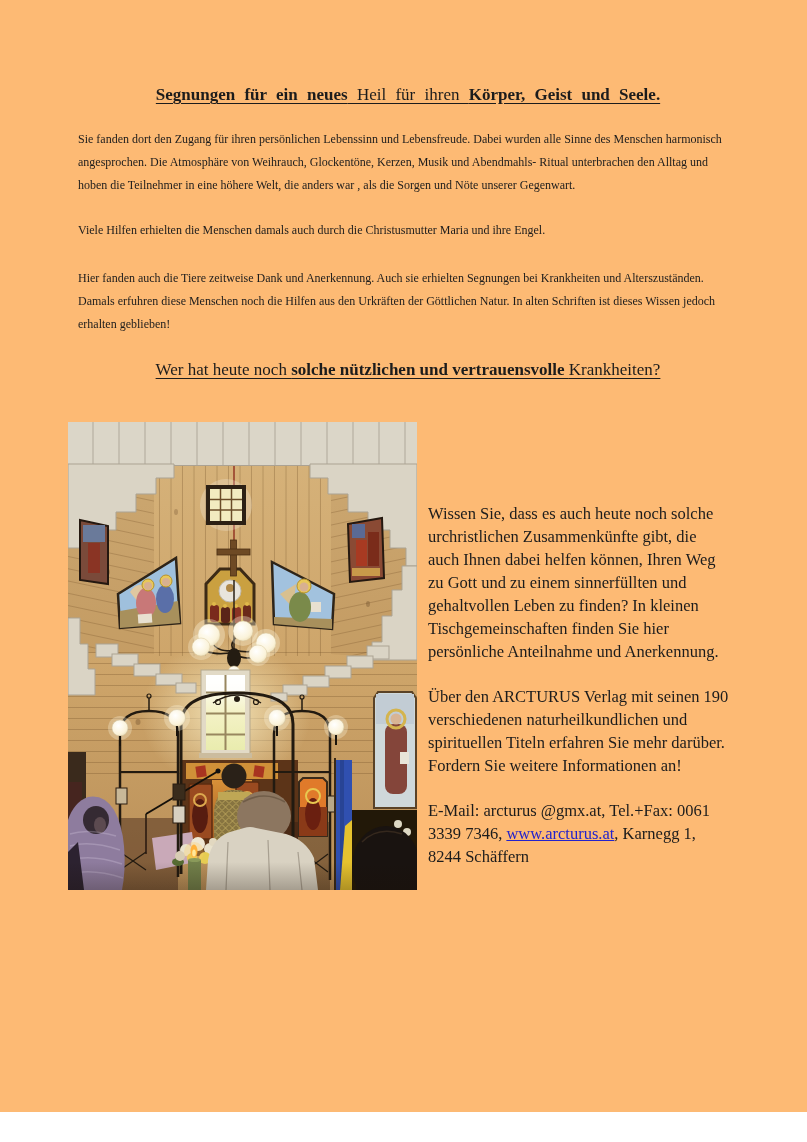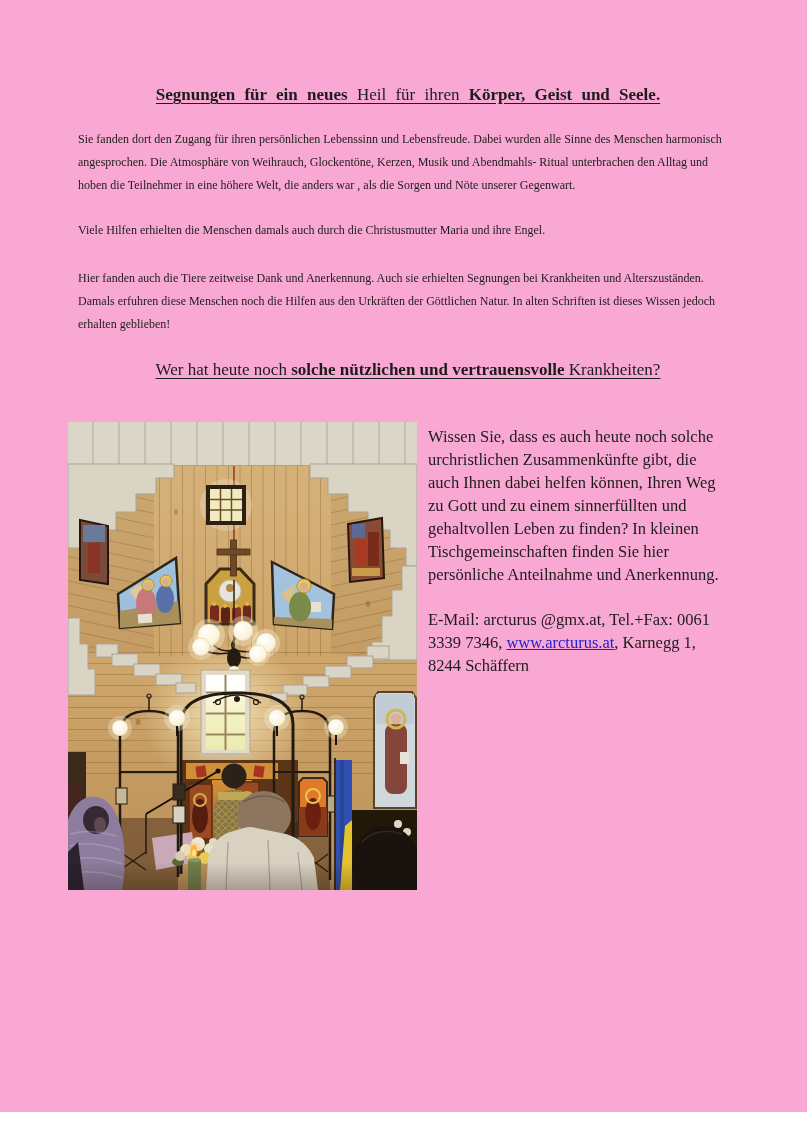--- a/index.html
+++ b/index.html
@@ -1,26 +1,26 @@
 <!DOCTYPE html>
 <html lang="de"><head>
 <meta charset="utf-8">
 <style>
   html,body{margin:0;padding:0;background:#ffffff;}
   body{width:807px;height:1142px;font-family:"Liberation Serif",serif;color:#1c1c1c;overflow:hidden;}
-  .page{box-sizing:border-box;width:807px;height:1112px;padding:84px 69px 16px 78px;background:#f9a8d4;}
+  .page{box-sizing:border-box;width:807px;height:1112px;padding:84px 69px 16px 78px;background:#fdba74;}
   h1{font-size:17px;line-height:22px;font-weight:bold;text-align:center;margin:0 0 22px 0;
      word-spacing:5px;text-decoration:underline;text-underline-offset:3px;}
   h1 .reg{font-weight:normal;}
   .body-par{font-size:12px;line-height:23px;margin:0 0 22px 0;}
   .p3{margin-bottom:25px;}
   h2{font-size:17px;line-height:23px;font-weight:normal;text-align:center;margin:0 0 41px 0;
      text-decoration:underline;text-underline-offset:3px;}
   h2 .b{font-weight:bold;text-align:center;}
-  .two-col{display:flex;align-items:flex-start;}
+  .two-col{display:flex;align-items:flex-end;}
   .photo{margin:0 0 0 -10px;width:349px;height:468px;flex:none;line-height:0;}
   .photo svg{display:block;}
   .right-col{margin-left:11px;width:302px;padding-top:3px;}
   .right-col p{font-size:16.5px;line-height:23px;margin:0 0 22px 0;}
   .contact{margin-top:18px;}
   a.site-link{color:#2222cc;text-decoration:underline;cursor:pointer;}
 </style>
 </head>
 <body>
 
@@ -407,17 +407,18 @@
             <path d="M294,420 Q310,404 334,412" stroke="rgba(120,90,60,0.3)" fill="none" stroke-width="1.5"></path>
           </g>
         </g>
 
         <rect x="0" y="440" width="349" height="28" fill="url(#vign)" opacity="0.6"></rect>
       </svg>
     </figure>
 
     <div class="right-col">
       <p>Wissen Sie, dass es auch heute noch solche urchristlichen Zusammenkünfte gibt, die auch Ihnen dabei helfen können, Ihren Weg zu Gott und zu einem sinnerfüllten und gehaltvollen Leben zu finden? In kleinen Tischgemeinschaften finden Sie hier persönliche Anteilnahme und Anerkennung.</p>
+      <p>Über den ARCTURUS Verlag mit seinen 190 verschiedenen naturheilkundlichen und spirituellen Titeln erfahren Sie mehr darüber. Fordern Sie weitere Informationen an!</p>
       <p class="contact"><span>E-Mail: arcturus @gmx.at, Tel.+Fax: 0061 3339 7346, </span><a class="site-link">www.arcturus.at</a><span>, Karnegg 1, 8244 Schäffern</span></p>
     </div>
 
   </section>
 </main>
 
 </body></html>

